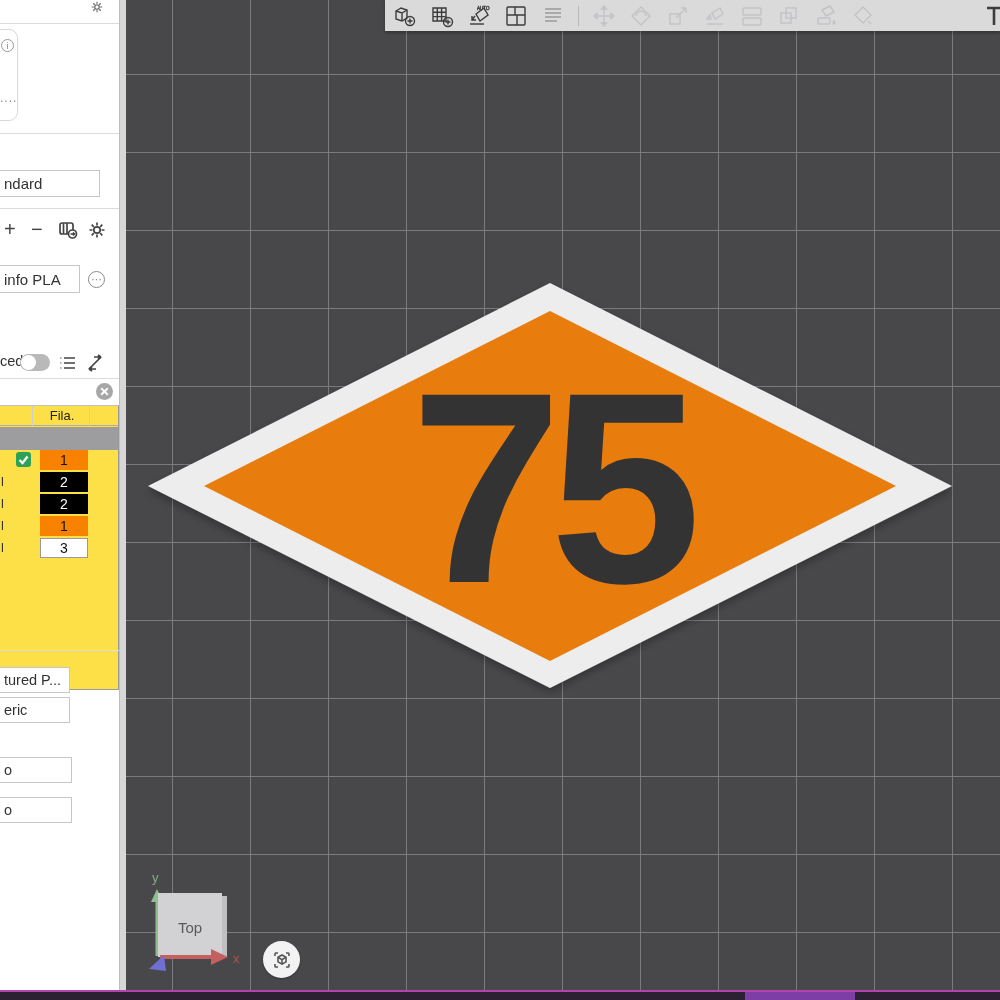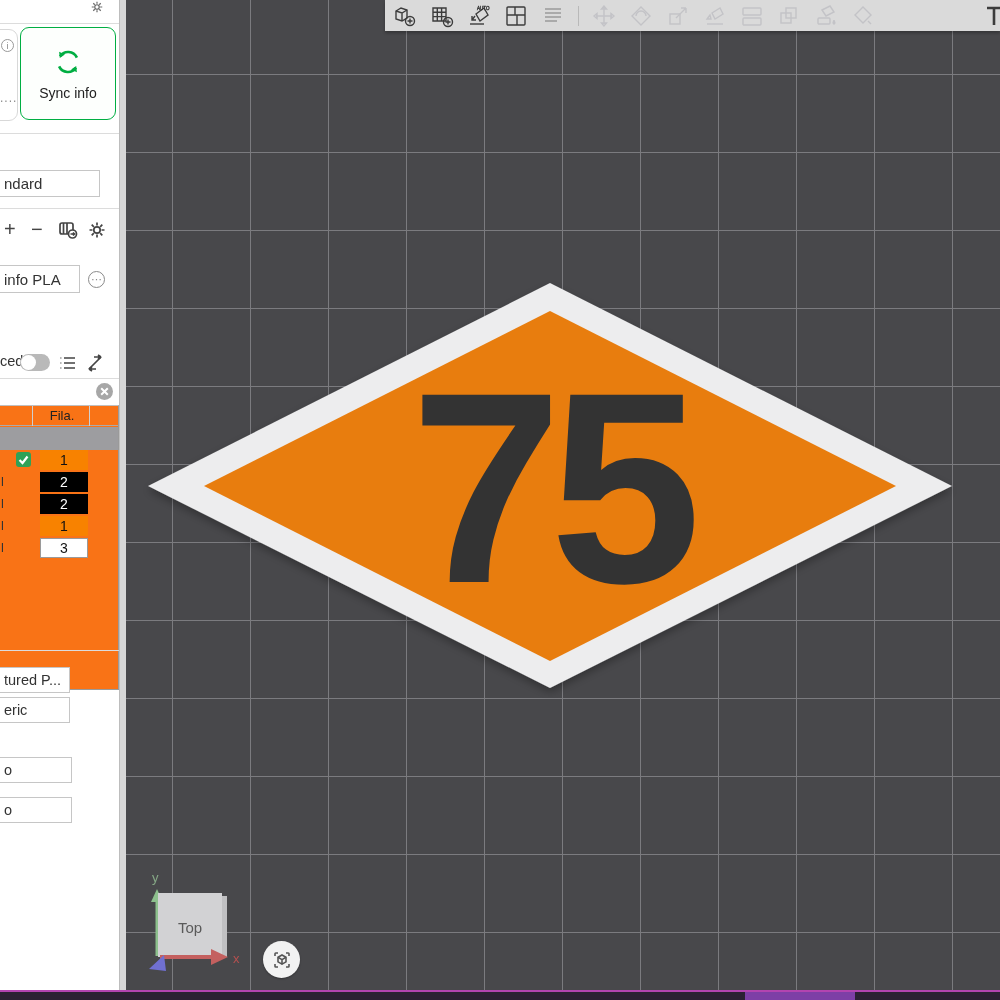--- a/index.html
+++ b/index.html
@@ -61,21 +61,21 @@
 
   #adv-label { left:0; top:353px; font-size:14.5px; color:#333; }
   #adv-toggle { left:20px; top:354px; width:30px; height:17px; background:#b9b9b9; border-radius:9px; cursor:pointer; }
   #adv-toggle .knob { position:absolute; left:1px; top:1px; width:15px; height:15px; background:#fff; border-radius:50%; }
 
   #close-btn { left:96px; top:383px; width:17px; height:17px; background:#a7a7a7; border-radius:50%; cursor:pointer; }
   #close-btn svg { width:100%; height:100%; stroke:#fff; stroke-width:2; fill:none; }
 
   
   #obj-table { left:0; top:405px; width:119px; height:285px; border-top:1px solid #c0c0c0;
-               border-right:1px solid #9a9a9a; border-bottom:1px solid #9a9a9a; background:#f97316; }
+               border-right:1px solid #9a9a9a; border-bottom:1px solid #9a9a9a; background:#fde047; }
   #obj-header { position:absolute; left:0; top:0; width:118px; height:20px; border-bottom:1px solid #ababab; }
   .col-div { position:absolute; top:0; width:1px; height:20px; background:#cfcfcf; }
   #fila-head { position:absolute; left:36px; top:2px; width:52px; text-align:center; font-size:13px; color:#222; }
   #plate-band { position:absolute; left:0; top:21px; width:118px; height:23px; background:#9d9da0; }
   .trow { position:absolute; left:0; width:118px; height:22px; }
   .trow .nm { position:absolute; left:1px; top:3px; font-size:13px; color:#333; }
   .fcell { position:absolute; left:40px; top:1px; width:48px; height:20px;
            display:flex; align-items:center; justify-content:center; font-size:14px; }
   .fcell.orange { background:#f88200; color:#111; }
   .fcell.black  { background:#000;    color:#fff; }
@@ -239,29 +239,20 @@
           <circle cx="10" cy="10" r="3.2"></circle>
           <path d="M10 2.5v3M10 14.5v3M2.5 10h3M14.5 10h3M4.7 4.7l2.1 2.1M13.2 13.2l2.1 2.1M15.3 4.7l-2.1 2.1M6.8 13.2l-2.1 2.1"></path>
         </svg>
     </div>
     <div class="divider" style="top:23px"></div>
 
     <div id="device-card" class="abs"></div>
     <div id="device-info-icon" class="abs">i</div>
     <div id="device-dots" class="abs">....</div>
 
-    <div id="sync-btn" class="abs">
-      <svg viewBox="0 0 36 36">
-        <path d="M28 13a11 11 0 0 0-19-1.5" stroke="#00ae42" stroke-width="3" fill="none"></path>
-        <polygon points="8,6.5 8.8,13.5 14.5,9.5" fill="#00ae42"></polygon>
-        <path d="M8 23a11 11 0 0 0 19 1.5" stroke="#00ae42" stroke-width="3" fill="none"></path>
-        <polygon points="28,29.5 27.2,22.5 21.5,26.5" fill="#00ae42"></polygon>
-      </svg>
-      <span class="lbl">Sync info</span>
-    </div>
 
     <div class="divider" style="top:133px"></div>
 
     <div id="preset-input" class="inputbox abs">
       <span>ndard</span>
     </div>
 
     <div class="divider" style="top:208px"></div>
 
     <div class="abs" style="left:4px; top:218px; font-size:20px; color:#444; cursor:pointer">+</div>

